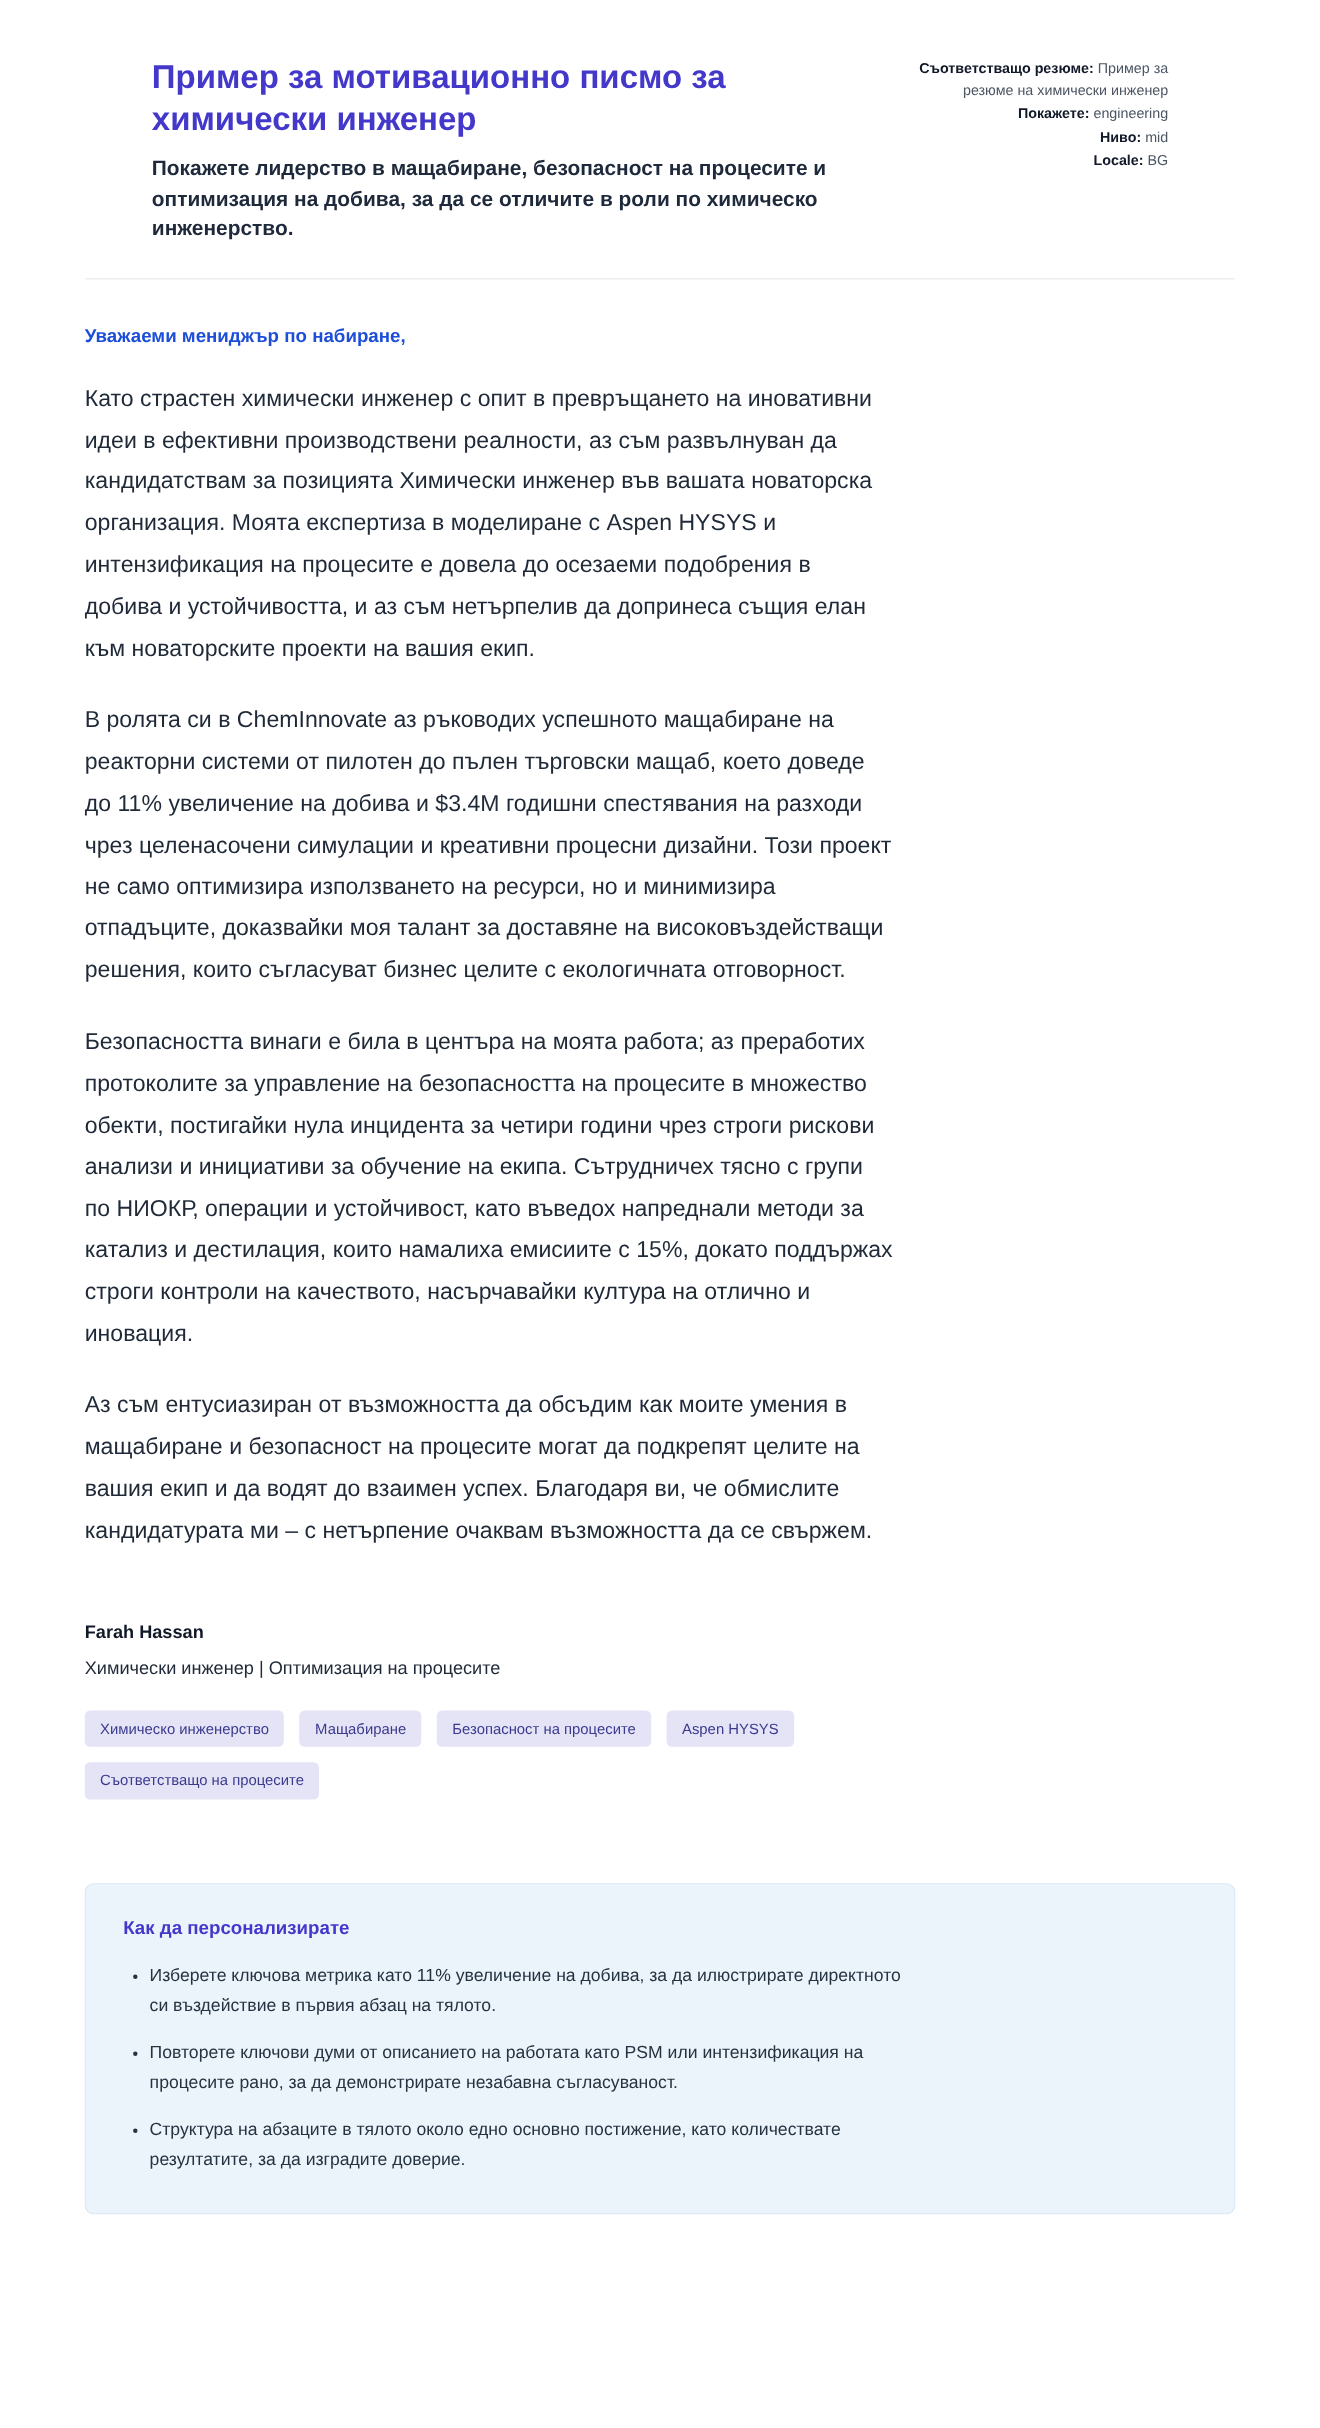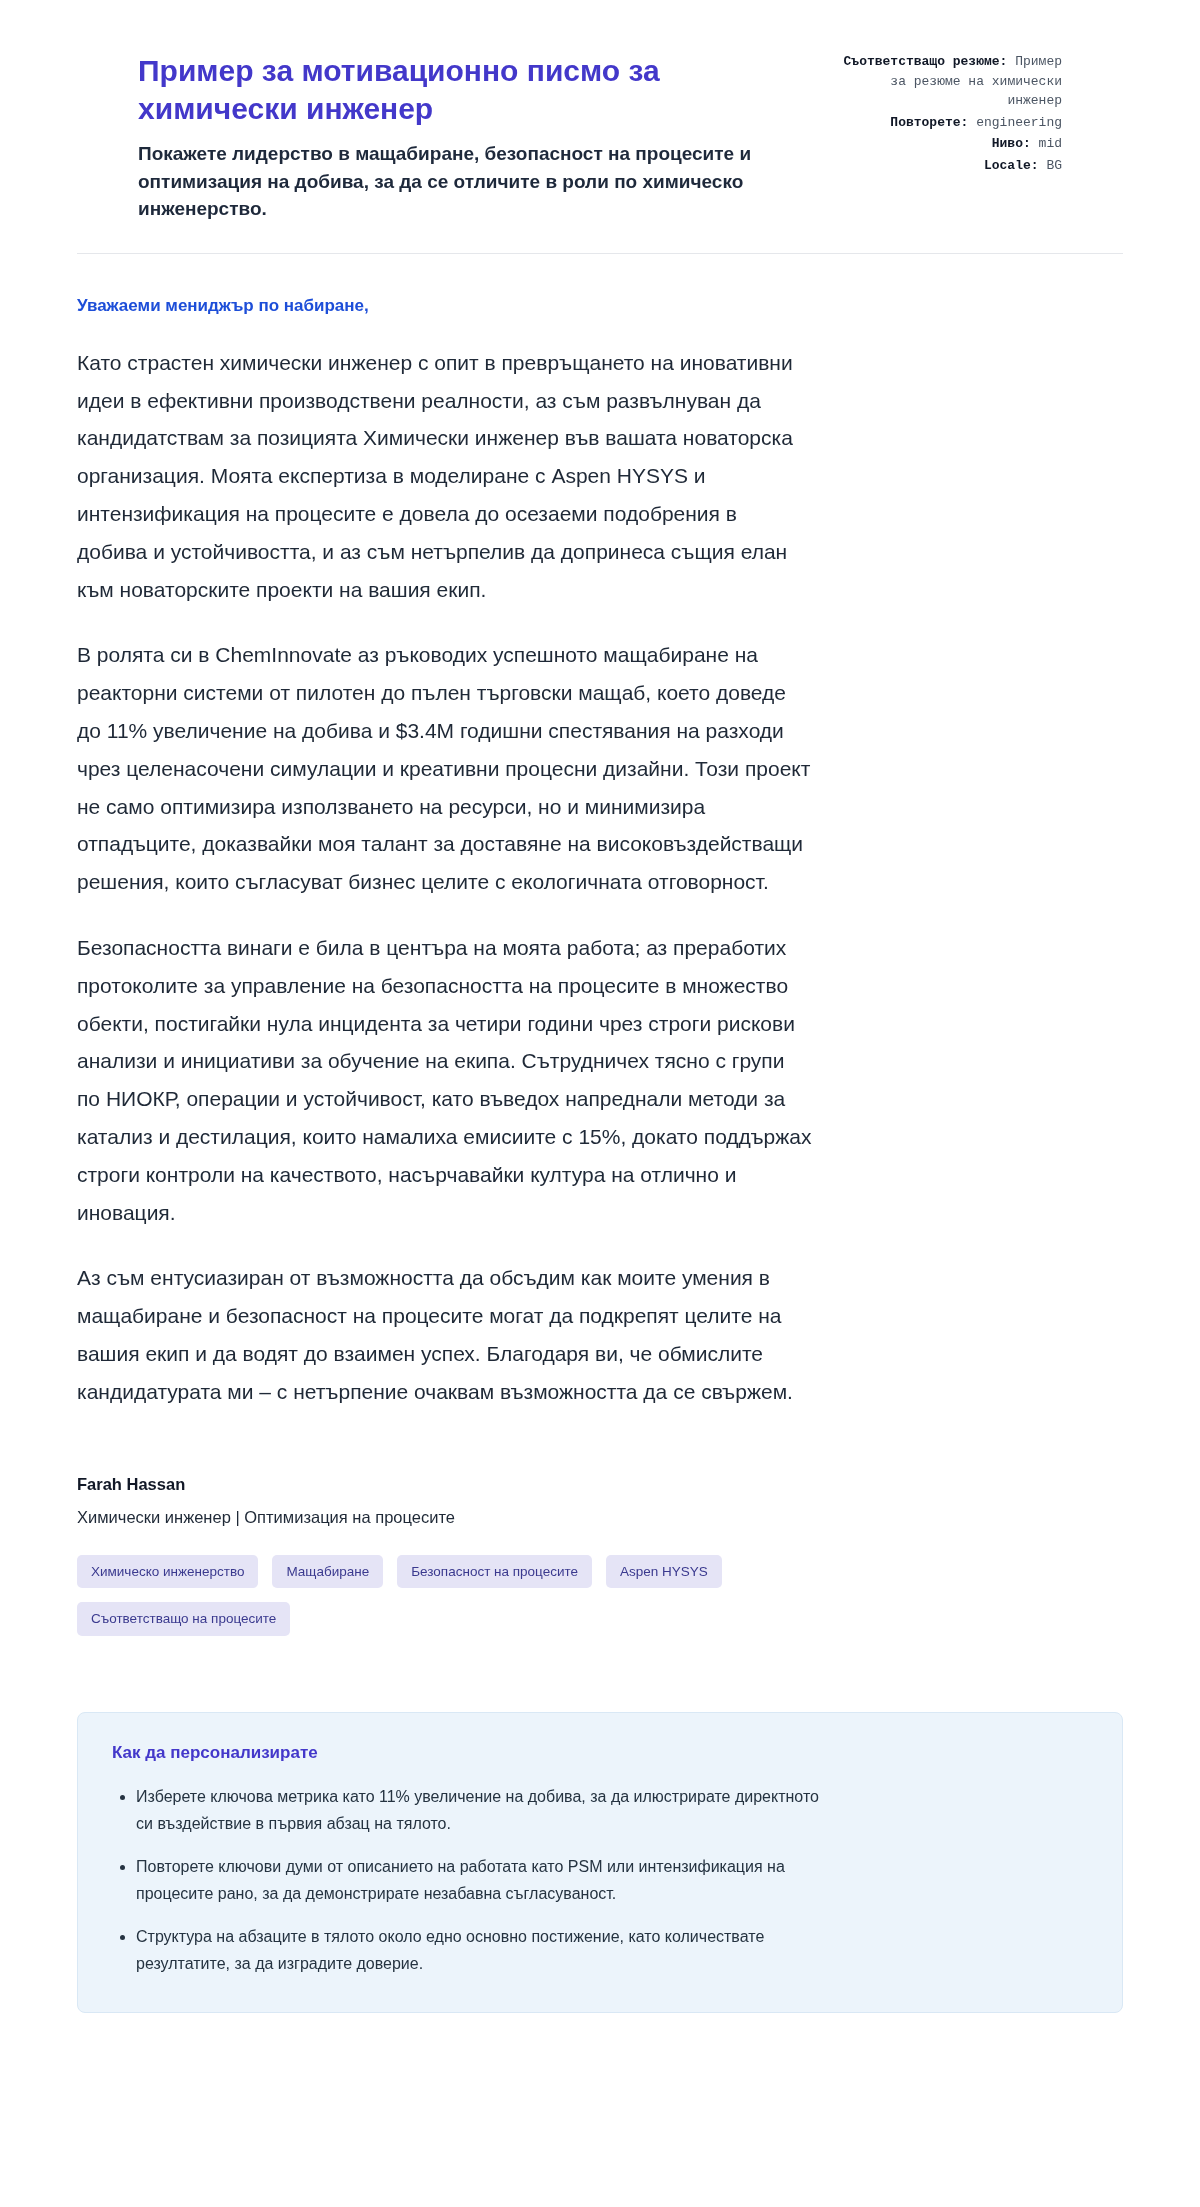--- a/index.html
+++ b/index.html
@@ -51,21 +51,21 @@
     color:var(--heading-dark);
   }
   .meta{
     flex-shrink:0;
     width:228px;
     text-align:right;
     font-size:13px;
     line-height:1.5;
     color:var(--muted);
   }
-  .meta-row{margin:0 0 2px;font-family:Liberation Mono, monospace;}
+  .meta-row{margin:0 0 2px;}
   .meta-label{font-weight:700;color:#111827;}
   .divider{
     border:none;
     border-top:1px solid var(--divider);
     margin:30px 0 0;
   }
   .greeting{
     margin:42px 0 0;
     font-size:17px;
     font-weight:700;
@@ -142,21 +142,21 @@
     <div class="header-left">
       <h1 class="page-title">Пример за мотивационно писмо за химически инженер</h1>
       <p class="page-subtitle">Покажете лидерство в мащабиране, безопасност на процесите и оптимизация на добива, за да се отличите в роли по химическо инженерство.</p>
     </div>
     <div class="meta">
       <div class="meta-row">
         <span class="meta-label">Съответстващо резюме:</span>
         <span class="meta-value">Пример за резюме на химически инженер</span>
       </div>
       <div class="meta-row">
-        <span class="meta-label">Повторете:</span>
+        <span class="meta-label">Покажете:</span>
         <span class="meta-value">engineering</span>
       </div>
       <div class="meta-row">
         <span class="meta-label">Ниво:</span>
         <span class="meta-value">mid</span>
       </div>
       <div class="meta-row">
         <span class="meta-label">Locale:</span>
         <span class="meta-value">BG</span>
       </div>

